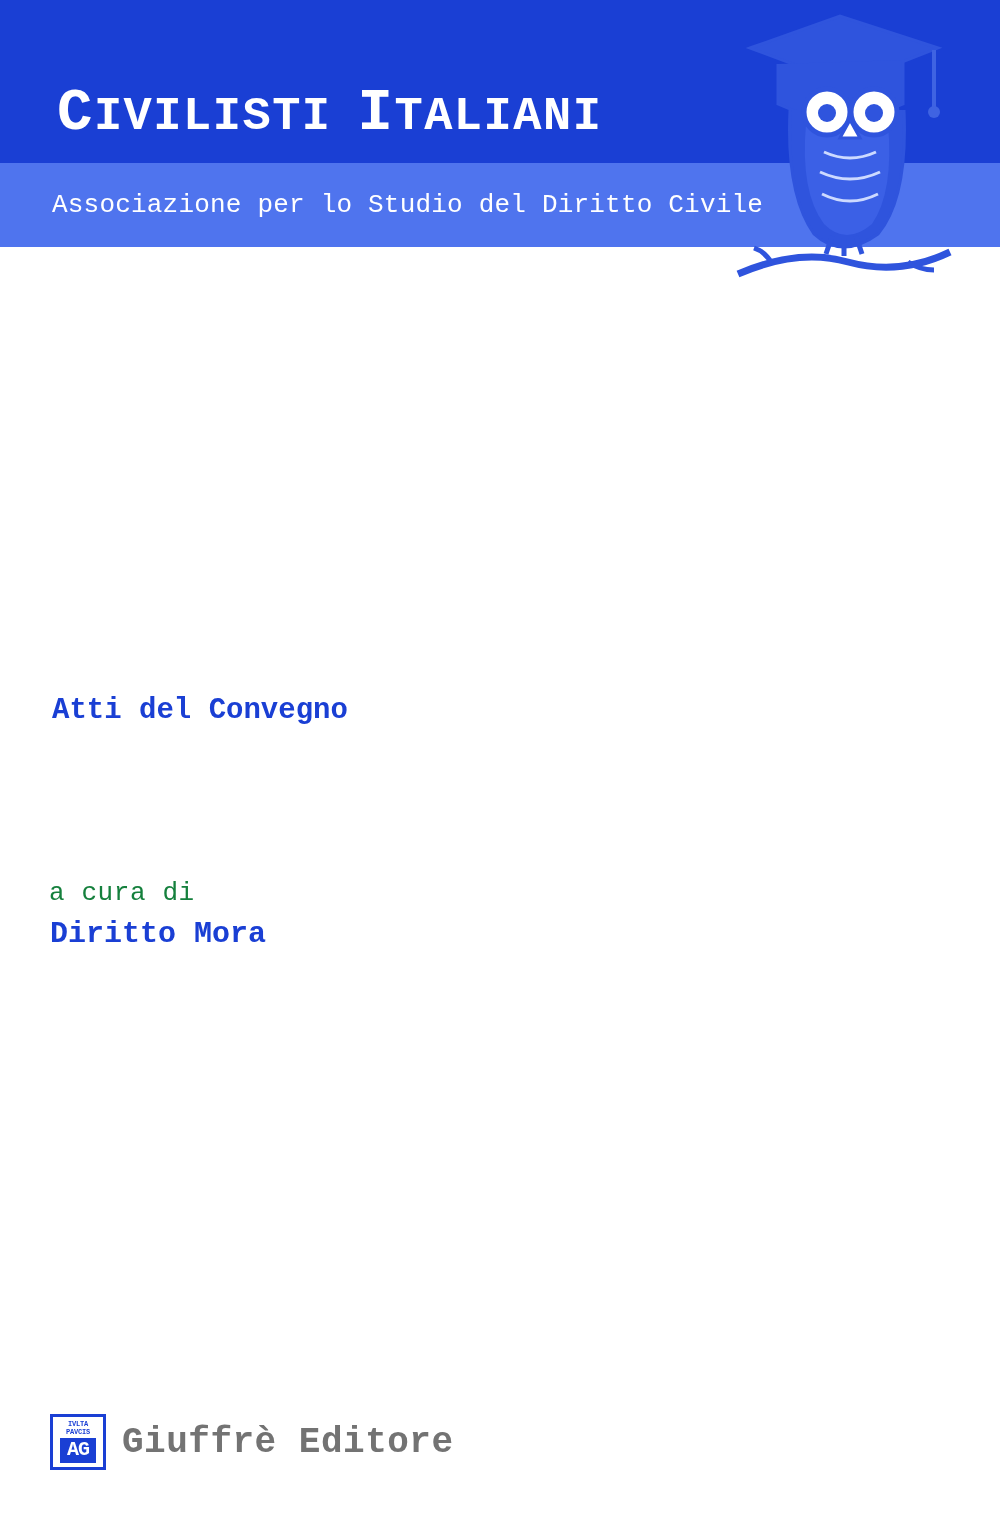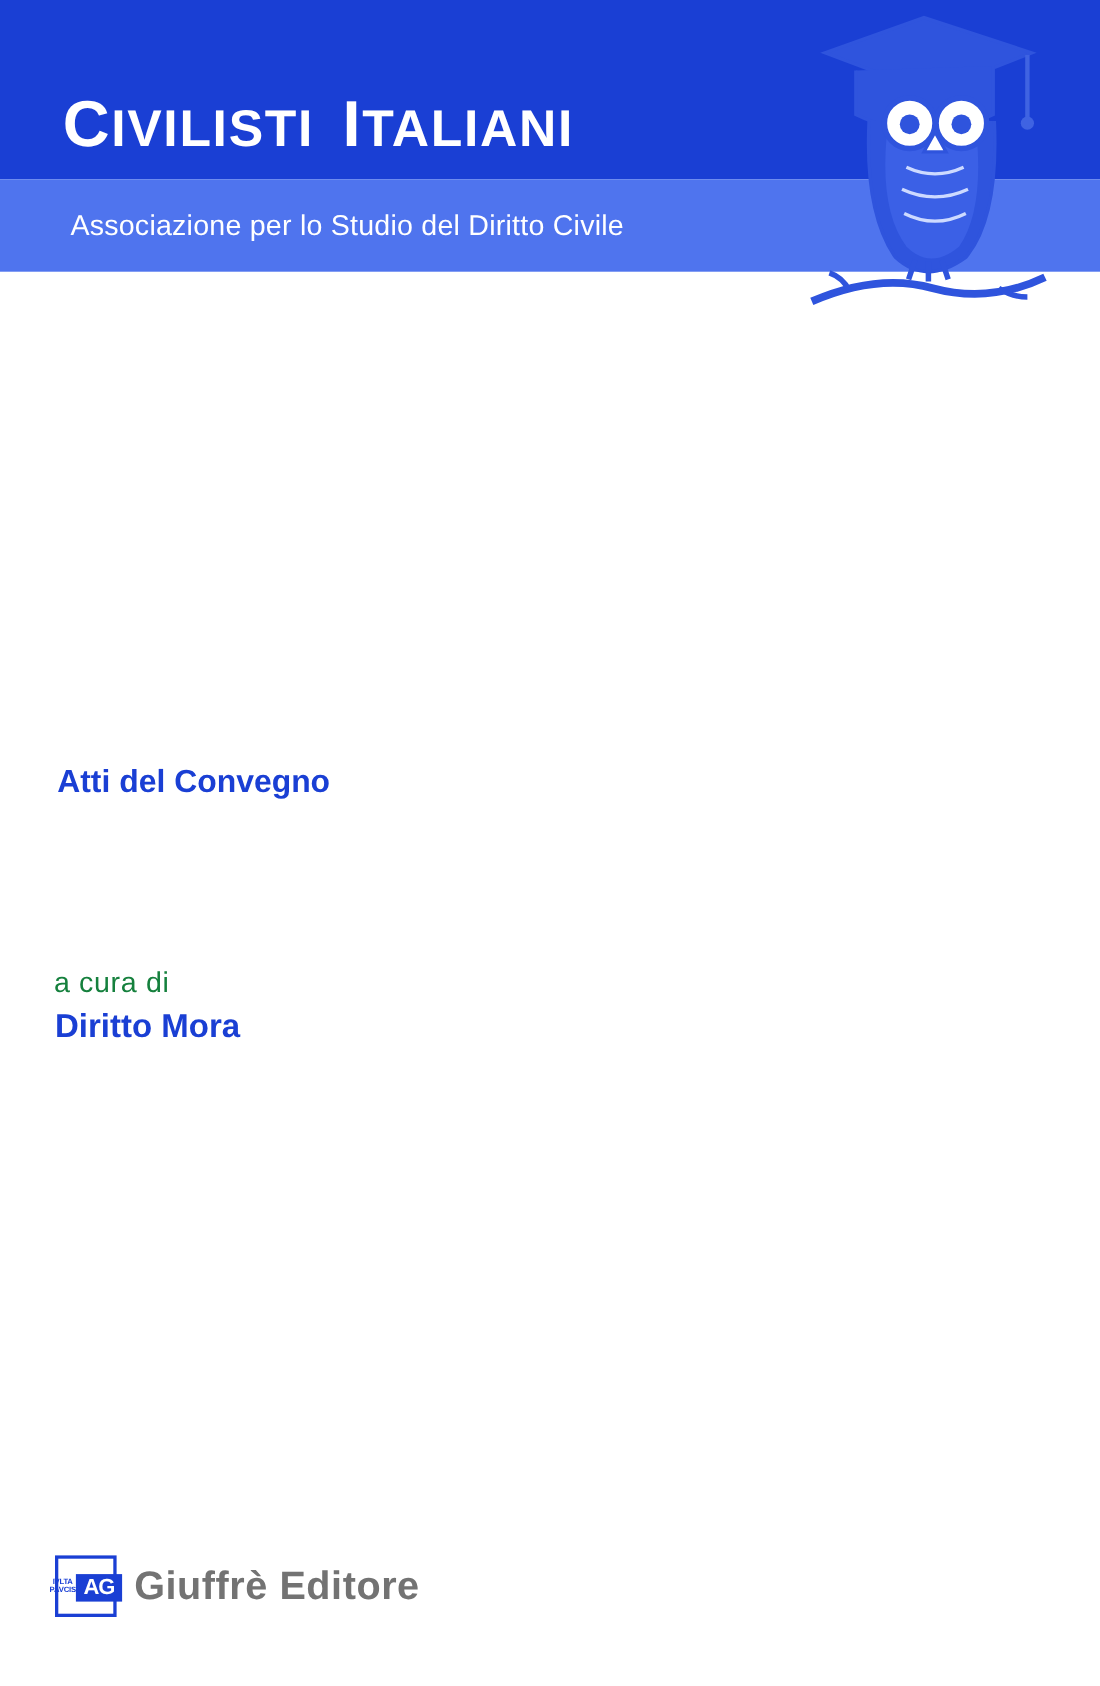--- a/index.html
+++ b/index.html
@@ -9,20 +9,21 @@
   }
   body {
     font-family: "Liberation Sans", sans-serif;
   }
   .page {
     position: relative;
     width: 1000px;
     height: 1533px;
     background: #ffffff;
     overflow: hidden;
+    font-family: Liberation Mono, monospace;
   }
 
   
   .header-band {
     position: absolute;
     left: 0;
     top: 0;
     width: 1000px;
     height: 163px;
     background: #1a3fd4;
@@ -47,21 +48,21 @@
     white-space: nowrap;
   }
   .brand .cap {
     font-size: 59px;
   }
   .brand .word2 {
     margin-left: 26px;
   }
   .subtitle {
     position: absolute;
-    left: 64px;
+    left: 52px;
     top: 190px;
     color: #ffffff;
     font-size: 26px;
     font-weight: normal;
     letter-spacing: 0.2px;
     white-space: nowrap;
   }
 
   
   .owl {
@@ -128,21 +129,21 @@
     top: 1414px;
     display: flex;
     align-items: center;
   }
   .publisher-mark {
     width: 56px;
     height: 56px;
     border: 3px solid #1a3fd4;
     box-sizing: border-box;
     display: flex;
-    flex-direction: row;
+    flex-direction: column;
     align-items: center;
     justify-content: center;
     margin-right: 16px;
   }
   .publisher-mark .mark-top {
     font-size: 7px;
     font-weight: bold;
     color: #1a3fd4;
     line-height: 1.05;
     text-align: center;

